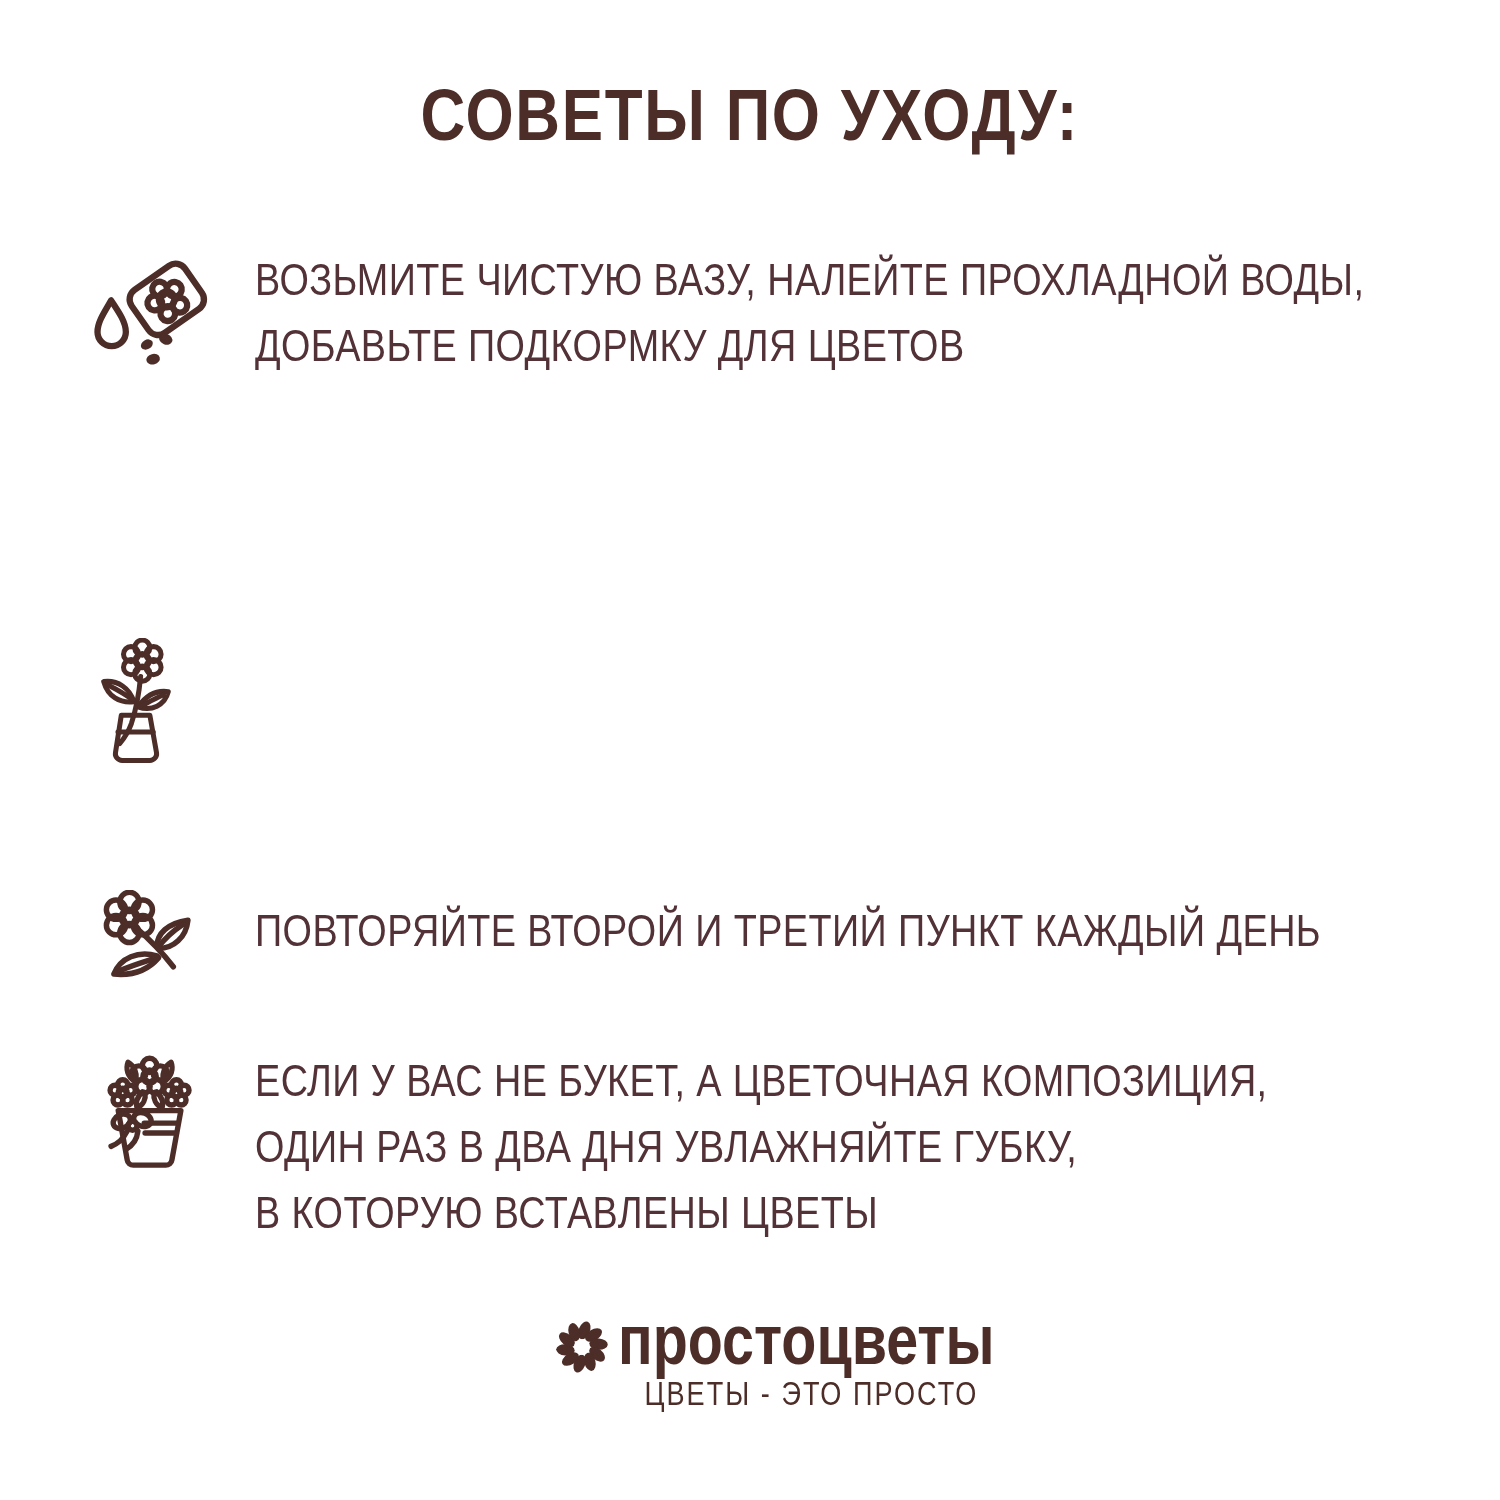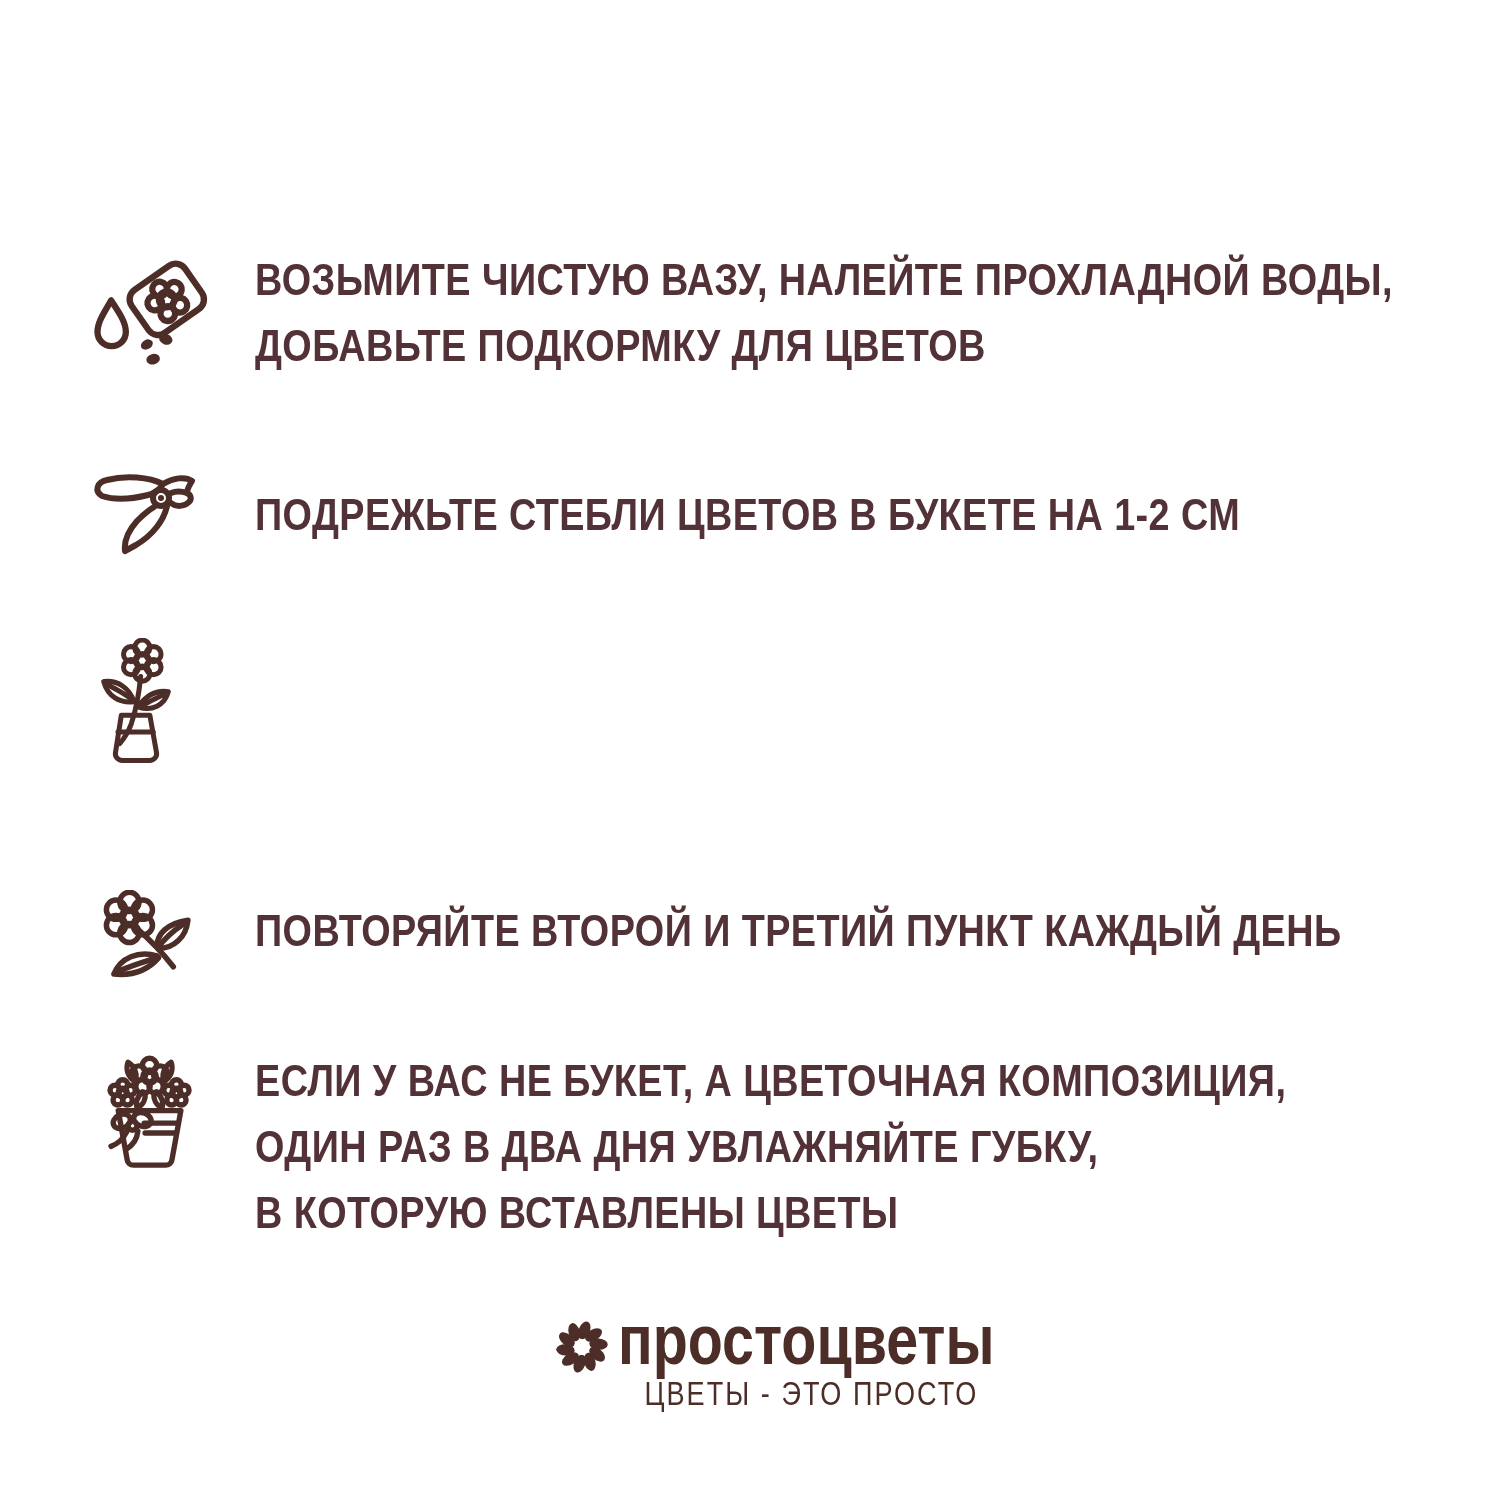--- a/index.html
+++ b/index.html
@@ -11,21 +11,21 @@
   body{
     width:1500px;height:1500px;background:var(--bg);
     font-family:"Liberation Sans",sans-serif;position:relative;overflow:hidden;
   }
   .page{position:absolute;inset:0;color:var(--brand);}
   .title-wrap{position:absolute;top:74px;left:0;right:0;display:flex;justify-content:center;}
   .title{
     margin:0;font-size:72px;font-weight:bold;letter-spacing:2px;white-space:nowrap;
     transform:scaleX(0.86);transform-origin:center top;color:var(--brand);
   }
-  .tip{position:absolute;left:80px;right:40px;display:flex;align-items:center;font-weight:bold;}
+  .tip{position:absolute;left:80px;right:40px;display:flex;align-items:center;}
   .icon-slot{width:140px;min-width:140px;display:flex;justify-content:center;align-items:center;}
   .tip-text{margin-left:35px;color:var(--text);}
   .tip-line{
     font-size:45px;line-height:66px;letter-spacing:0.5px;white-space:nowrap;
     transform:scaleX(0.84);transform-origin:left center;
   }
   .ic{stroke:currentColor;fill:none;stroke-width:6;stroke-linecap:round;stroke-linejoin:round;}
   .fl{fill:currentColor;stroke:none;}
   .logo-flower{position:absolute;left:551px;top:1316px;}
   .brand-name{
@@ -37,20 +37,23 @@
     position:absolute;left:612px;top:1374px;width:360px;text-align:center;
     font-size:33px;line-height:40px;letter-spacing:2.5px;white-space:nowrap;
     transform:scaleX(0.82);transform-origin:center;color:var(--brand);
   }
 </style>
 </head>
 <body>
 
 <div class="page">
 
+  <div class="title-wrap">
+    <h1 class="title">СОВЕТЫ ПО УХОДУ:</h1>
+  </div>
 
   <section class="tip" style="top:245px;height:135px;">
     <div class="icon-slot">
       <svg class="ic" viewBox="0 0 120 112" width="126" height="118" aria-hidden="true">
         <path d="M23 44 C16 56 10 65 10 74 a13.5 13.5 0 0 0 27 0 C37 65 31 56 23 44 Z"></path>
         <g transform="rotate(-35 76 43)">
           <rect x="45" y="18" width="62" height="50" rx="11"></rect>
           <circle cx="76" cy="43" r="7.5"></circle>
           <circle cx="76" cy="31" r="7"></circle>
           <circle cx="87.4" cy="39.3" r="7"></circle>
@@ -62,35 +65,20 @@
         <ellipse class="fl" cx="75" cy="81" rx="6.5" ry="5" transform="rotate(20 75 81)"></ellipse>
         <ellipse class="fl" cx="63" cy="100" rx="6.5" ry="5" transform="rotate(-15 63 100)"></ellipse>
       </svg>
     </div>
     <div class="tip-text">
       <div class="tip-line">ВОЗЬМИТЕ ЧИСТУЮ ВАЗУ, НАЛЕЙТЕ ПРОХЛАДНОЙ ВОДЫ,</div>
       <div class="tip-line">ДОБАВЬТЕ ПОДКОРМКУ ДЛЯ ЦВЕТОВ</div>
     </div>
   </section>
 
-  <section class="tip" style="top:455px;height:120px;">
-    <div class="icon-slot">
-      <svg class="ic" viewBox="0 0 120 100" width="120" height="100" aria-hidden="true">
-        <path d="M12 31 C4 26 7 17 17 15 C36 10 59 12 73 19 C70 24 65 28 58 30 C42 34 24 35 12 31 Z"></path>
-        <path d="M73 19 C83 13 95 11 102 16 C99 21 97 24 97 28 C101 30 102 34 99 37 C94 42 86 42 81 38"></path>
-        <path d="M97 28 C91 26 86 26 81 28"></path>
-        <circle cx="71" cy="33" r="8"></circle>
-        <circle class="fl" cx="71" cy="33" r="3"></circle>
-        <path d="M77 41 C74 55 63 70 46 80 L35 86 C34 77 38 66 47 56 C53 50 59 45 64 42"></path>
-      </svg>
-    </div>
-    <div class="tip-text">
-      <div class="tip-line">ПОДРЕЖЬТЕ СТЕБЛИ ЦВЕТОВ В БУКЕТЕ НА 1-2 СМ</div>
-    </div>
-  </section>
 
   <section class="tip" style="top:633px;height:140px;">
     <div class="icon-slot">
       <svg class="ic" viewBox="0 0 95 155" width="80" height="130" style="position:relative;left:-14px;" aria-hidden="true">
         <circle cx="55" cy="27" r="8.5"></circle>
         <circle cx="55" cy="11.5" r="9"></circle>
         <circle cx="68.4" cy="19.3" r="9"></circle>
         <circle cx="68.4" cy="34.8" r="9"></circle>
         <circle cx="55" cy="42.5" r="9"></circle>
         <circle cx="41.6" cy="34.8" r="9"></circle>

